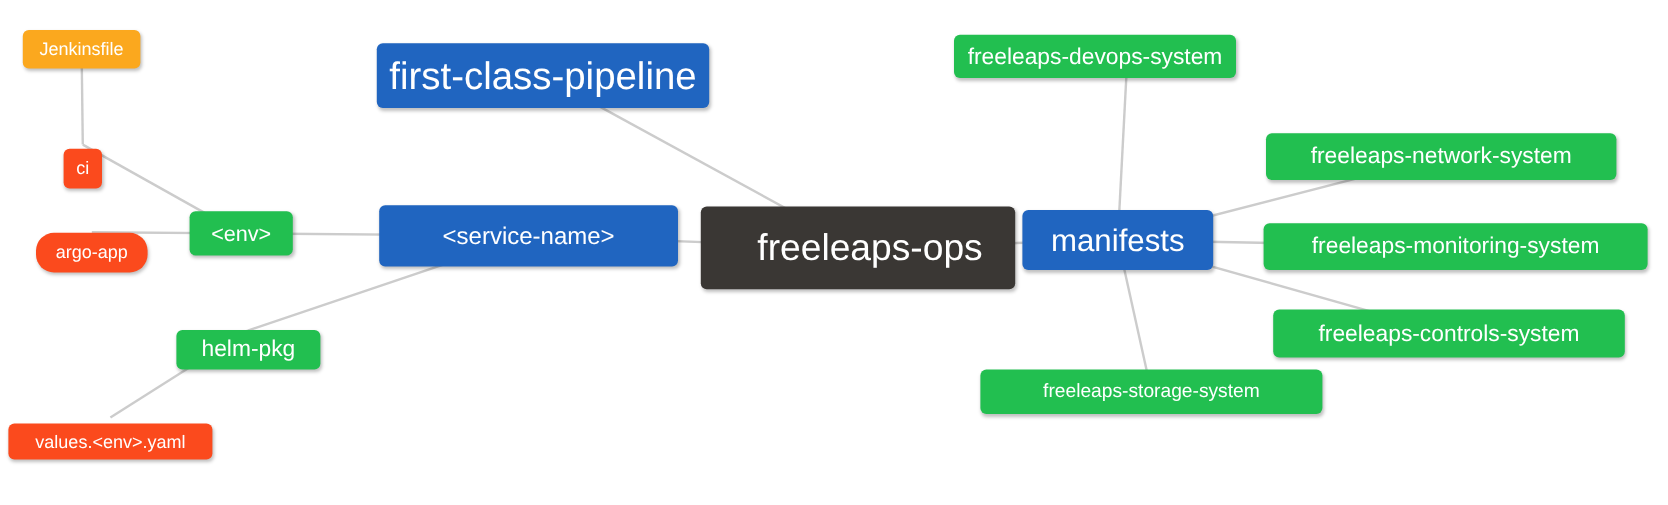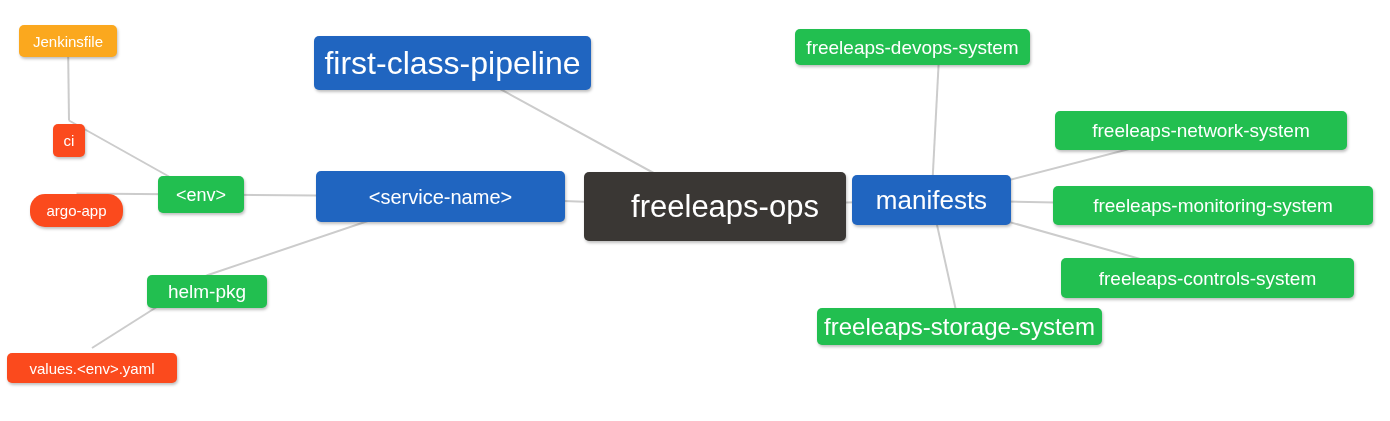--- a/index.html
+++ b/index.html
@@ -52,21 +52,21 @@
   .n-helm_pkg             {left:147px; top:259px; width:120px; height:33px; font-size:19px;margin-top:16px;}
   .n-values_yaml          {left:7px;   top:333px; width:170px; height:30px; font-size:15px;}
   .n-service_name         {left:316px; top:171px; width:249px; height:51px; font-size:20px;}
   .n-first_class_pipeline {left:314px; top:36px;  width:277px; height:54px; font-size:32px;}
   .n-freeleaps_ops        {left:584px; top:172px; width:262px; height:69px; font-size:31px;padding-left:20px;}
   .n-manifests            {left:852px; top:175px; width:159px; height:50px; font-size:26px;}
   .n-devops               {left:795px; top:29px;  width:235px; height:36px; font-size:19px;}
   .n-network              {left:1055px;top:111px; width:292px; height:39px; font-size:19px;}
   .n-monitoring           {left:1053px;top:186px; width:320px; height:39px; font-size:19px;}
   .n-controls             {left:1061px;top:258px; width:293px; height:40px; font-size:19px;}
-  .n-storage              {left:817px; top:308px; width:285px; height:37px; font-size:24px;}
+  .n-storage              {left:817px; top:308px; width:285px; height:37px; font-size:16px;}
 </style>
 </head>
 <body>
 
 <div class="canvas">
 
   <svg class="edge-layer" id="edge-layer" width="1390" height="421" viewBox="0 0 1390 421" xmlns="http://www.w3.org/2000/svg">
       <line x1="68" y1="41" x2="69" y2="120.5" stroke="#cccccc" stroke-width="2"></line>
       <line x1="69" y1="120.5" x2="201" y2="194.5" stroke="#cccccc" stroke-width="2"></line>
       <line x1="76.5" y1="193.5" x2="201" y2="194.5" stroke="#cccccc" stroke-width="2"></line>

